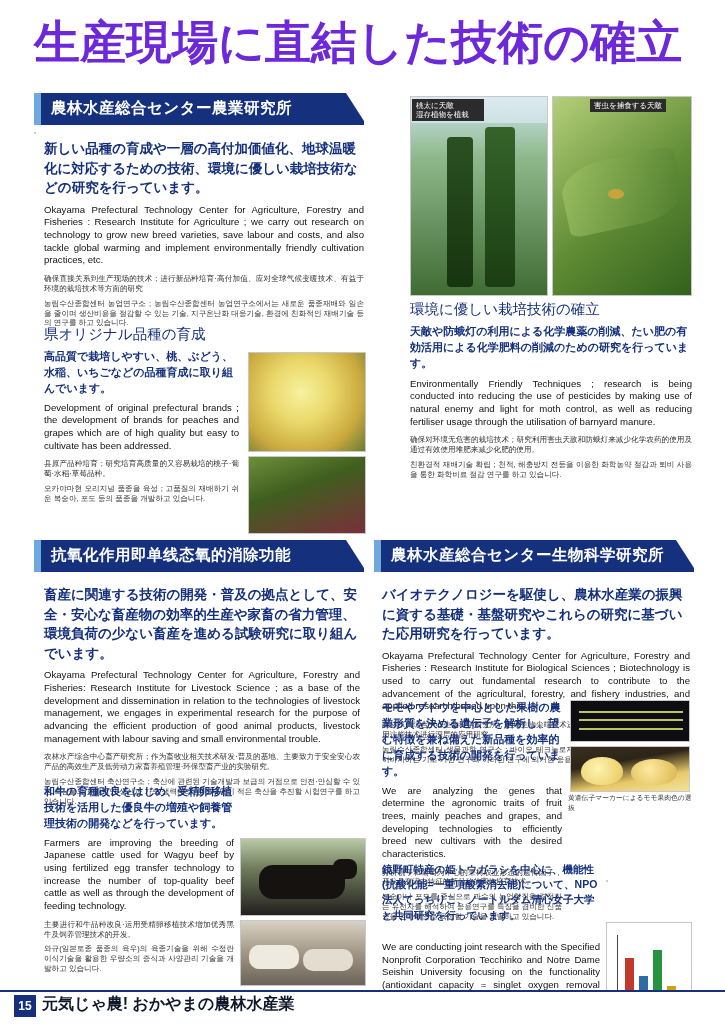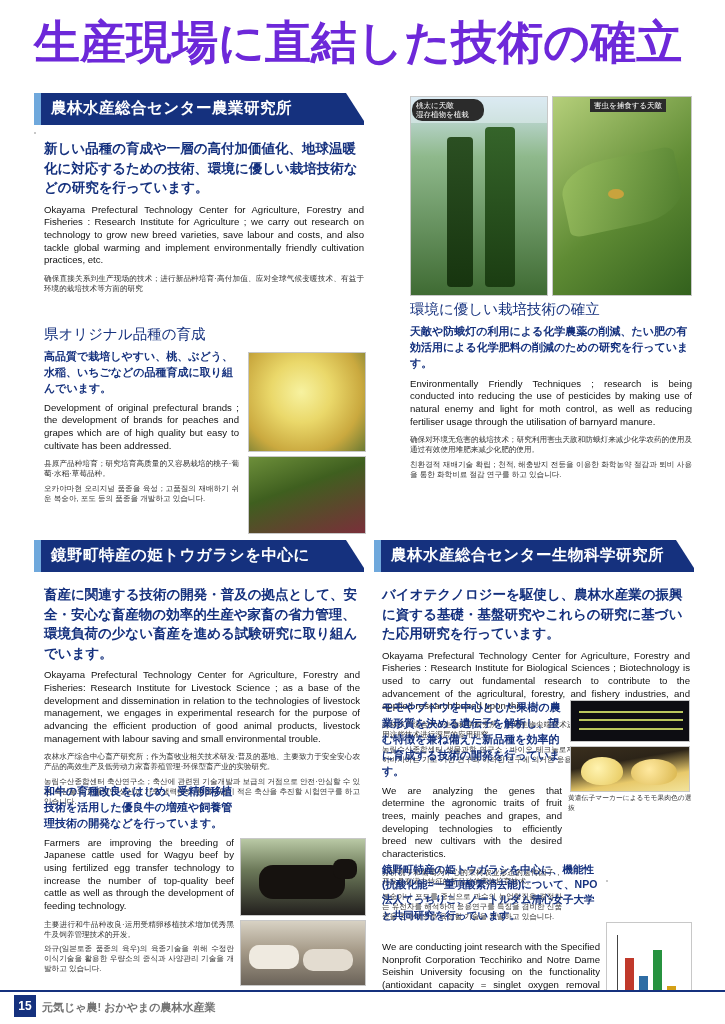--- a/index.html
+++ b/index.html
@@ -109,23 +109,23 @@
     width:22px; height:22px;
     background:#15317e;
     color:#fff;
     font-size:12px;
     font-weight:bold;
     display:flex; align-items:center; justify-content:center;
   }
   .footer-text {
     position:absolute;
     left:42px; bottom:9px;
-    font-size:11px;
-    font-weight:bold;
-    color:#737373;
+    font-size:16px;
+    font-weight:bold;
+    color:#0f172a;
   }
   
   .im-green { background:linear-gradient(160deg,#7fa85c 0%,#4b7a32 45%,#35601f 100%); }
   .im-green2{ background:linear-gradient(200deg,#9bbd6e 0%,#567f34 60%,#2f5a1c 100%); }
   .im-hothouse{ background:linear-gradient(180deg,#cfe3ef 0%,#8fb98c 30%,#3f6b33 100%); }
   .im-leaf { background:linear-gradient(140deg,#b5cf7a 0%,#5f8b34 55%,#33611d 100%); }
   .im-peach{ background:radial-gradient(circle at 45% 40%, #f7f2a0 0%, #ead86a 35%, #caa93f 70%, #6b7a33 100%); }
   .im-plum { background:linear-gradient(160deg,#6d8f3a 0%,#3f5f1f 40%,#7a2f3a 100%); }
   .im-cow  { background:linear-gradient(180deg,#b9c9a5 0%,#6d7a5a 40%,#23201e 100%); }
   .im-cows { background:linear-gradient(180deg,#d8d2c4 0%,#a79c8a 45%,#6b6359 100%); }
@@ -148,20 +148,21 @@
   <div class="main-title">生産現場に直結した技術の確立</div>
 
   <div style="position:absolute; left:34px; top:93px; width:330px;">
     <div class="sec-head">農林水産総合センター農業研究所</div>
   </div>
 
   <div style="position:absolute; left:44px; top:132px; width:320px;">
     <div class="lede">新しい品種の育成や一層の高付加価値化、地球温暖化に対応するための技術、環境に優しい栽培技術などの研究を行っています。</div>
     <div class="en">Okayama Prefectural Technology Center for Agriculture, Forestry and Fisheries : Research Institute for Agriculture ; we carry out research on technology to grow new breed varieties, save labour and costs, and also tackle global warming and implement environmentally friendly cultivation practices, etc.</div>
     <div class="ja-small">确保直接关系到生产现场的技术；进行新品种培育·高付加值、应对全球气候变暖技术、有益于环境的栽培技术等方面的研究</div>
+    <div class="ko-small">농림수산종합센터 농업연구소 ; 농림수산종합센터 농업연구소에서는 새로운 품종재배와 일손을 줄이며 생산비용을 절감할 수 있는 기술, 지구온난화 대응기술, 환경에 친화적인 재배기술 등의 연구를 하고 있습니다.</div>
   </div>
 
   <div style="position:absolute; left:44px; top:325px; width:195px;">
     <div class="sub-title">県オリジナル品種の育成</div>
     <div class="lede" style="font-size:11px; margin:2px 0 5px 0;">高品質で栽培しやすい、桃、ぶどう、水稲、いちごなどの品種育成に取り組んでいます。</div>
     <div class="en">Development of original prefectural brands ; the development of brands for peaches and grapes which are of high quality but easy to cultivate has been addressed.</div>
     <div class="ja-small">县原产品种培育；研究培育高质量的又容易栽培的桃子·葡萄·水稻·草莓品种。</div>
     <div class="ko-small">오카야마현 오리지널 품종을 육성；고품질의 재배하기 쉬운 복숭아, 포도 등의 품종을 개발하고 있습니다.</div>
   </div>
 
@@ -171,38 +172,38 @@
     <div class="en">Environmentally Friendly Techniques ; research is being conducted into reducing the use of pesticides by making use of natural enemy and light for moth control, as well as reducing fertiliser usage through the utilisation of barnyard manure.</div>
     <div class="ja-small">确保对环境无危害的栽培技术；研究利用害虫天敌和防蛾灯来减少化学农药的使用及通过有效使用堆肥来减少化肥的使用。</div>
     <div class="ko-small">친환경적 재배기술 확립；천적, 해충방지 전등을 이용한 화학농약 절감과 퇴비 사용을 통한 화학비료 절감 연구를 하고 있습니다.</div>
   </div>
 
   <div class="photo im-hothouse" style="left:410px; top:96px; width:138px; height:200px;">
     <div style="position:absolute;left:36px;top:40px;width:26px;height:150px;background:linear-gradient(180deg,#2b4f22,#17350f);border-radius:4px;"></div>
     <div style="position:absolute;left:74px;top:30px;width:30px;height:160px;background:linear-gradient(180deg,#35642a,#1b3d12);border-radius:4px;"></div>
     <div style="position:absolute;left:0;top:0;width:100%;height:26px;background:rgba(230,240,245,.55);"></div>
   </div>
-  <div class="cap" style="left:412px; top:99px; width:72px;border-radius:10px;">桃太に天敵
+  <div class="cap" style="left:412px; top:99px; width:72px;">桃太に天敵
 湿存植物を植栽</div>
 
   <div class="photo im-leaf" style="left:552px; top:96px; width:140px; height:200px;">
     <div style="position:absolute;left:10px;top:60px;width:118px;height:70px;background:linear-gradient(120deg,#9cc061,#4e7c2c);transform:rotate(-12deg);border-radius:40% 10% 40% 10%;"></div>
     <div style="position:absolute;left:55px;top:92px;width:16px;height:10px;background:#c9a33d;border-radius:50%;"></div>
   </div>
   <div class="cap" style="left:590px; top:99px;">害虫を捕食する天敵</div>
 
   <div class="photo im-green" style="left:34px; top:132px; width:0px; height:0px;"></div>
 
   <div class="photo im-green2" style="left:248px; top:125px; width:120px; height:150px; opacity:0;"></div>
 
   <div class="photo im-peach" style="left:248px; top:352px; width:118px; height:100px;"></div>
   <div class="photo im-plum" style="left:248px; top:456px; width:118px; height:78px;"></div>
 
   <div style="position:absolute; left:34px; top:540px; width:330px;">
-    <div class="sec-head">鏡野町特産の姫トウガラシを中心に</div>
+    <div class="sec-head">抗氧化作用即单线态氧的消除功能</div>
   </div>
 
   <div style="position:absolute; left:44px; top:578px; width:316px;">
     <div class="lede">畜産に関連する技術の開発・普及の拠点として、安全・安心な畜産物の効率的生産や家畜の省力管理、環境負荷の少ない畜産を進める試験研究に取り組んでいます。</div>
     <div class="en">Okayama Prefectural Technology Center for Agriculture, Forestry and Fisheries: Research Institute for Livestock Science ; as a base of the development and dissemination in relation to the technologies of livestock management, we engages in experimental research for the purpose of advancing the efficient production of good animal products, livestock management with labour saving and small environmental trouble.</div>
     <div class="ja-small">农林水产综合中心畜产研究所；作为畜牧业相关技术研发·普及的基地、主要致力于安全安心农产品的高效生产及低劳动力家畜养殖管理·环保型畜产业的实验研究。</div>
     <div class="ko-small">농림수산종합센터 축산연구소；축산에 관련된 기술개발과 보급의 거점으로 안전·안심할 수 있는 축산물의 효율적인 생산과 가축 생력관리, 환경부담이 적은 축산을 추진할 시험연구를 하고 있습니다.</div>
   </div>
 
   <div style="position:absolute; left:44px; top:784px; width:190px;">

